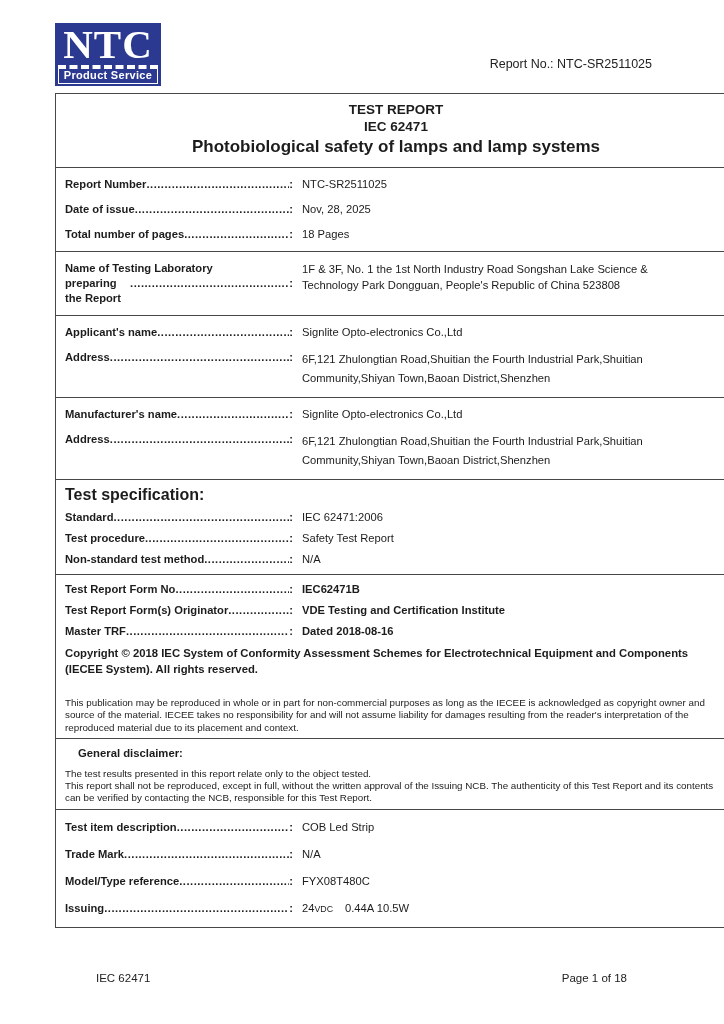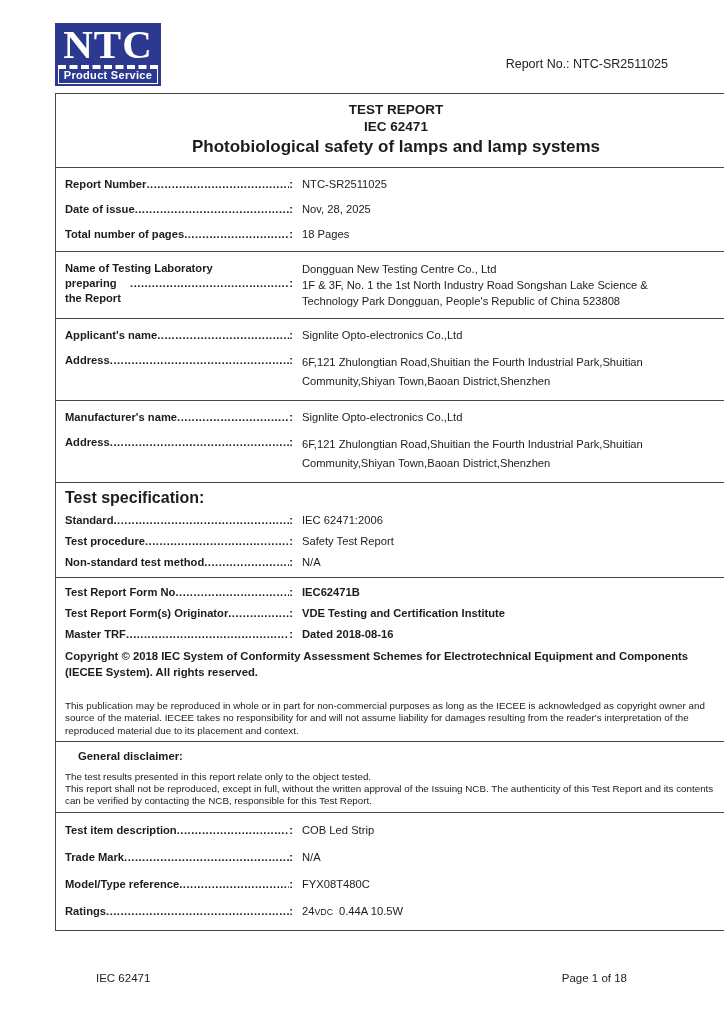--- a/index.html
+++ b/index.html
@@ -4,21 +4,21 @@
 <style>
   * { margin: 0; padding: 0; box-sizing: border-box; }
   html, body { width: 724px; height: 1024px; background: #ffffff; overflow: hidden; }
   body {
     position: relative;
     font-family: "Liberation Sans", sans-serif;
     color: #1c1c1c;
   }
 
   
-  .header { position: absolute; top: 23px; left: 55px; right: 56px; }
+  .header { position: absolute; top: 23px; left: 55px; right: 72px; }
   .logo {
     width: 106px; height: 63px;
     background: #2b3990;
     display: flex; flex-direction: column; justify-content: flex-start;
   }
   .logo-ntc {
     font-family: "Liberation Serif", serif;
     font-weight: bold; font-size: 41px; line-height: 42px;
     color: #ffffff; text-align: center; letter-spacing: 1px;
   }
@@ -63,21 +63,21 @@
 
   .spec-heading { font-weight: bold; font-size: 16px; line-height: 16px; padding: 3px 0 4px 0; }
   .row-tight { padding: 3px 0; }
 
   .copyright-bold { font-weight: bold; font-size: 11.3px; line-height: 15.5px; margin: 4px 0 20px 0; }
   .small-text { font-size: 9.8px; line-height: 12.3px; }
   .disclaimer-heading { font-weight: bold; font-size: 11.3px; line-height: 16px; margin: 2px 0 7px 13px; }
 
   .row-wide { padding: 6px 0; }
   .unit { font-size: 8.8px; }
-  .ratings-rest { margin-left: 6px; }
+  .ratings-rest { margin-left: 12px; }
 
   
   .footer {
     position: absolute; top: 972px; left: 55px; right: 56px;
     display: flex; justify-content: space-between;
     padding: 0 41px; font-size: 11.5px; color: #222222;
   }
 </style>
 </head>
 <body>
@@ -129,21 +129,20 @@
     <div class="row">
       <div class="lab-multi">
         <div class="lt">Name of Testing Laboratory</div>
         <div class="lab-flex">
             <span class="lt">preparing the Report</span>
             <span class="dots"></span>
             <span class="colon"></span>
           </div>
       </div>
       <div class="val">
-        <div class="val-line">Dongguan New Testing Centre Co., Ltd</div>
         <div class="val-line">1F &amp; 3F, No. 1 the 1st North Industry Road Songshan Lake Science &amp;</div>
         <div class="val-line">Technology Park Dongguan, People's Republic of China 523808</div>
       </div>
     </div>
   </div>
 
   <div class="section">
     <div class="row">
       <div class="lab">
           <span class="lt">Applicant's name</span>
@@ -270,21 +269,21 @@
     <div class="row row-wide">
       <div class="lab">
           <span class="lt">Model/Type reference</span>
           <span class="dots"></span>
           <span class="colon"></span>
         </div>
       <div class="val">FYX08T480C</div>
     </div>
     <div class="row row-wide">
       <div class="lab">
-          <span class="lt">Ratings</span>
+          <span class="lt">Issuing</span>
           <span class="dots"></span>
           <span class="colon"></span>
         </div>
       <div class="val"><span>24</span><span class="unit">VDC</span><span class="ratings-rest">0.44A 10.5W</span></div>
     </div>
   </div>
 
 </div>
 
 <div class="footer">

